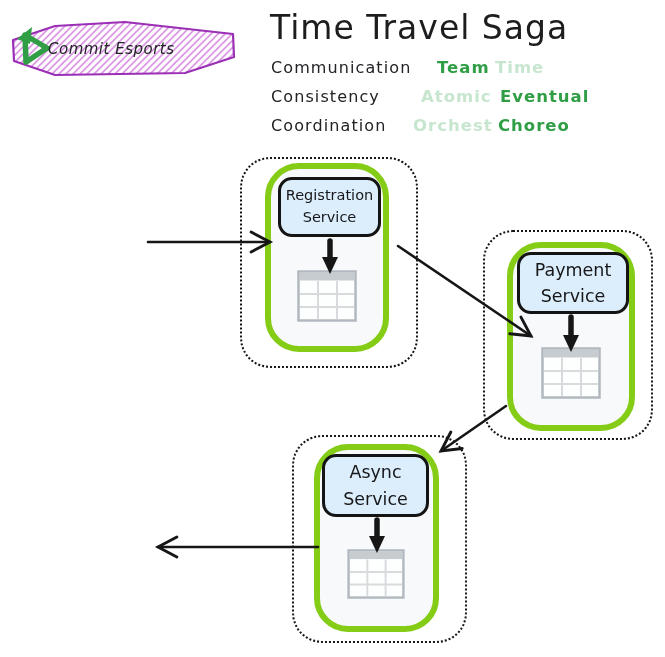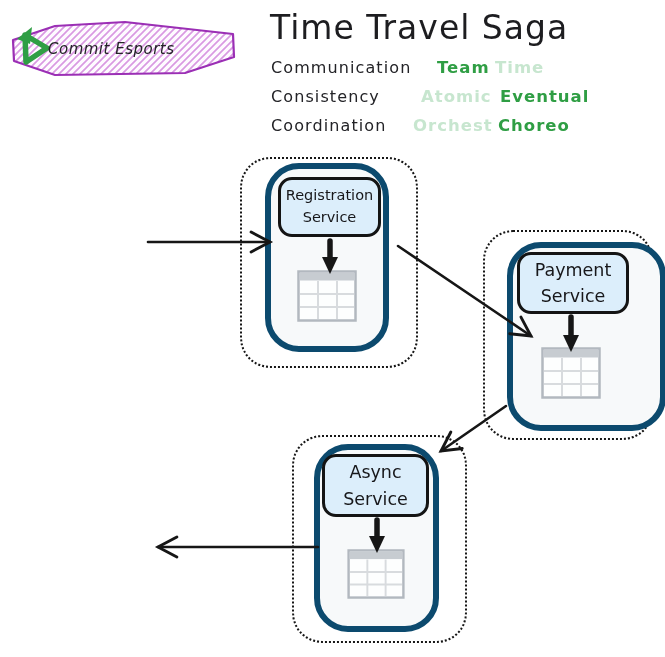--- a/index.html
+++ b/index.html
@@ -31,25 +31,25 @@
   .legend-opt[data-state="muted"]{color:#c7e6cf;}
   .r1 .o1{left:166px;} .r1 .o2{left:224px;}
   .r2 .o1{left:142px;} .r2 .o2{left:227px;}
   .r3 .o1{left:150px;} .r3 .o2{left:229px;}
   
   .group{position:absolute;border:2.5px dotted #161616;border-radius:30px;box-sizing:border-box;}
   .group-registration{left:240px;top:157px;width:178px;height:211px;}
   .group-payment{left:483px;top:230px;width:170px;height:210px;}
   .group-team{left:292px;top:435px;width:175px;height:208px;}
   .svc{
-    position:absolute;background:#f7f9fa;border:6px solid #0c4a6e;border-radius:34px;
+    position:absolute;background:#f7f9fa;border:6px solid #84cc16;border-radius:34px;
     box-sizing:border-box;
   }
   .svc-registration{left:23px;top:4px;width:124px;height:189px;}
-  .svc-payment{left:22px;top:10px;width:159px;height:189px;}
+  .svc-payment{left:22px;top:10px;width:128px;height:189px;}
   .svc-team{left:20px;top:7px;width:125px;height:188px;}
   .label-box{
     position:absolute;background:#dceefb;border:3px solid #141414;border-radius:14px;
     box-sizing:border-box;display:flex;flex-direction:column;align-items:center;
     justify-content:center;text-align:center;color:#17171a;line-height:1.5;
   }
   .label-registration{left:7px;top:8px;width:103px;height:60px;font-size:14.5px;}
   .label-payment{left:4px;top:4px;width:112px;height:62px;font-size:17.5px;}
   .label-team{left:2px;top:4px;width:107px;height:63px;font-size:17.5px;}
   .table-icon{position:absolute;}

